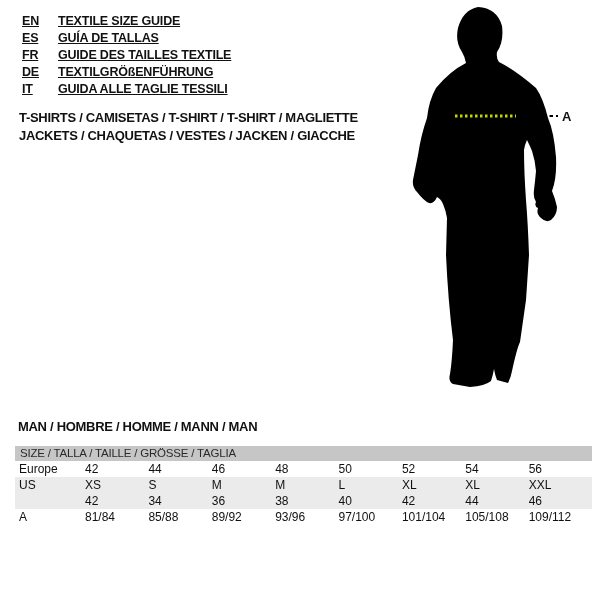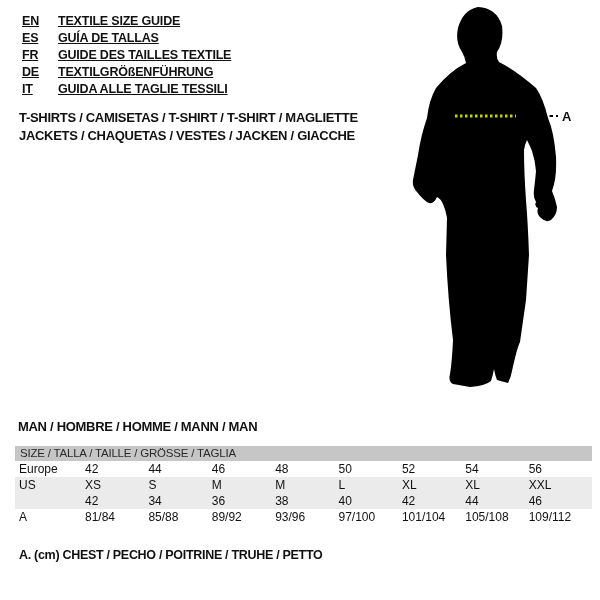--- a/index.html
+++ b/index.html
@@ -179,15 +179,14 @@
       <span class="cell">85/88</span>
       <span class="cell">89/92</span>
       <span class="cell">93/96</span>
       <span class="cell">97/100</span>
       <span class="cell">101/104</span>
       <span class="cell">105/108</span>
       <span class="cell">109/112</span>
     </div>
   </div>
 
-  <div class="footnote">A. (cm) CHEST / PECHO / POITRINE / TRUHE / PETTO</div>
 
 </div>
 
 </body></html>

